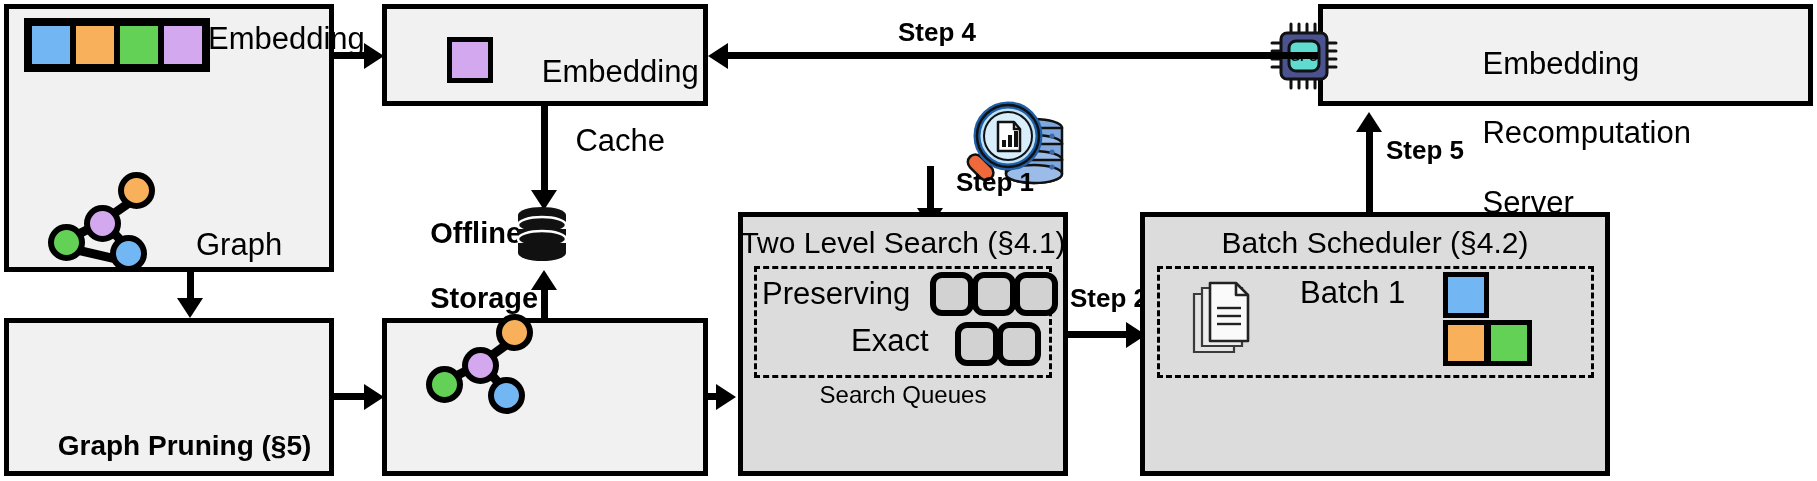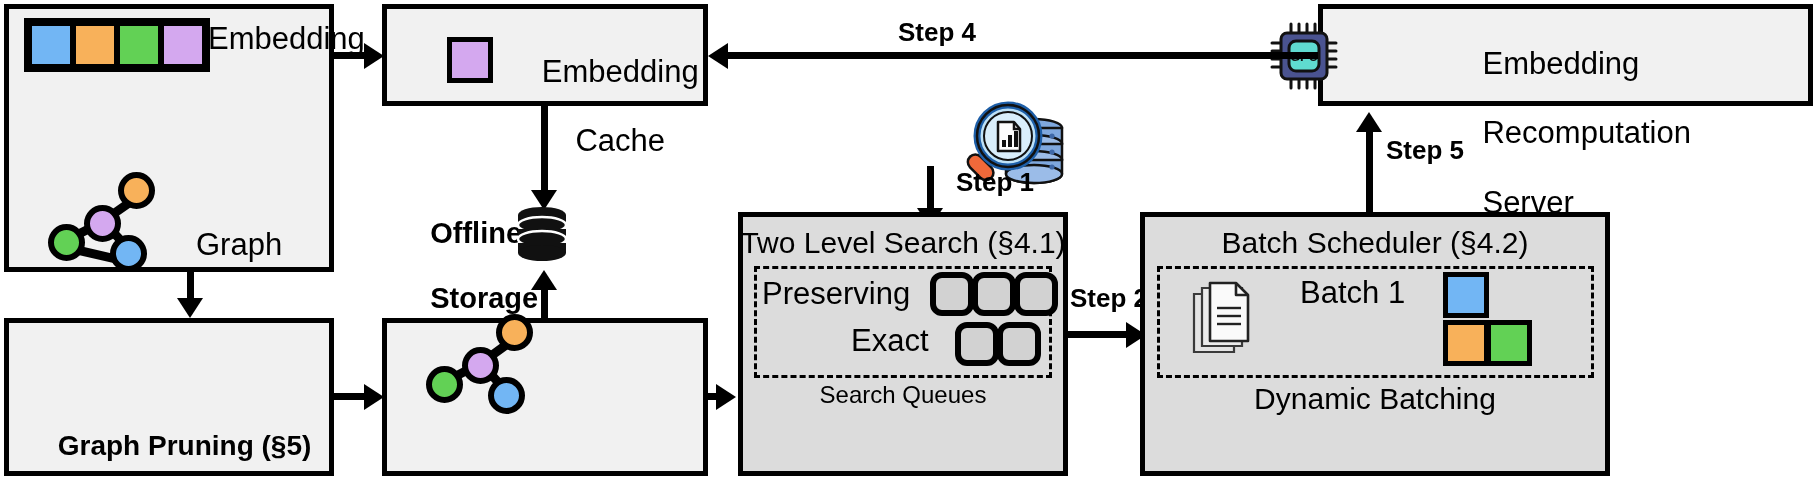--- a/index.html
+++ b/index.html
@@ -196,21 +196,20 @@
       <line x1="27" y1="44" x2="51" y2="44" stroke="#222" stroke-width="2.4"></line>
     </svg>
   </div>
 
   <div class="lbl" style="left:1300px;top:276px;font-size:31px;">Batch 1</div>
   <div class="swatch" style="left:1443px;top:272px;width:46px;height:46px;background:#72b6f4;"></div>
 
   <div class="swatch" style="left:1443px;top:320px;width:46px;height:46px;background:#f8b15a;"></div>
   <div class="swatch" style="left:1486px;top:320px;width:46px;height:46px;background:#62d155;"></div>
 
-  <div class="lbl ctr" style="left:1142px;top:382px;width:466px;font-size:30px;">Dynamic Batching</div>
 
   <div class="vline" style="left:1366px;top:130px;height:82px;"></div>
   <div class="ah-u" style="left:1356px;top:112px;"></div>
   <div class="lbl b" style="left:1386px;top:136px;font-size:26px;">Step 5</div>
 
   <div class="box" style="left:1318px;top:4px;width:495px;height:102px;"></div>
   <div class="icon" style="left:1270px;top:22px;">
     <svg width="68" height="68" viewBox="0 0 68 68">
       <g stroke="#111" stroke-width="3" stroke-linecap="round">
         <line x1="21" y1="2" x2="21" y2="13"></line>

